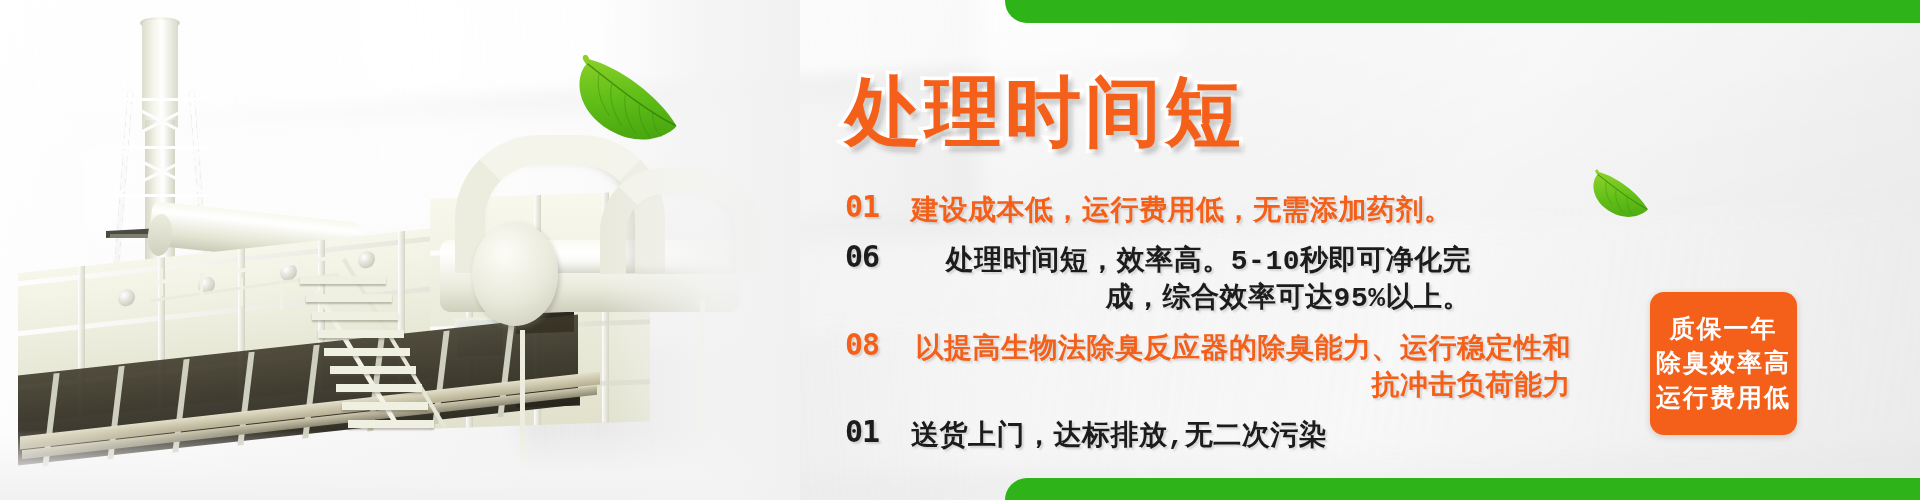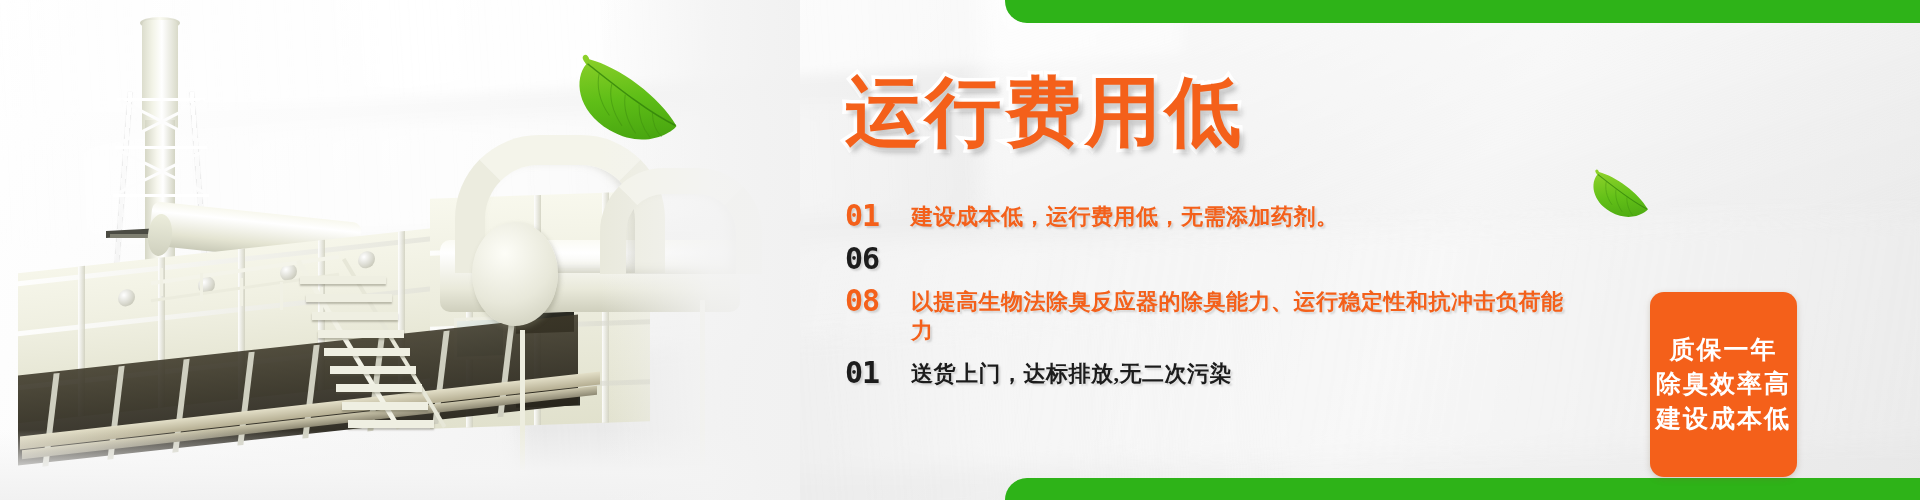--- a/index.html
+++ b/index.html
@@ -128,40 +128,41 @@
 
   
   .title{
     position:absolute;left:845px;top:62px;
     font-size:76px;font-weight:bold;letter-spacing:4px;color:#f4601a;
     font-family:"DejaVu Sans","Liberation Sans",sans-serif;
     -webkit-text-stroke:7px #ffffff;paint-order:stroke fill;
     text-shadow:4px 5px 5px rgba(120,120,120,.42);
     white-space:nowrap;
   }
-  .list{position:absolute;left:845px;top:200px;width:830px;}
+  .list{position:absolute;left:845px;top:191px;width:830px;}
   .row{display:flex;align-items:flex-start;margin-bottom:11px;}
   .num{
     font-size:30px;font-weight:bold;line-height:1.05;
     font-family:"DejaVu Sans Mono","Liberation Mono",monospace;
     letter-spacing:-1px;margin-right:12px;flex:0 0 auto;min-width:54px;
     text-shadow:2px 2px 2px rgba(130,130,130,.3);
   }
   .txt{
-    font-size:22px;font-weight:bold;line-height:1.33;
-    font-family:Liberation Serif, serif;
+    font-size:28px;font-weight:bold;line-height:1.33;
+    font-family:Liberation Mono, monospace;
     letter-spacing:.5px;padding-top:2px;
     text-shadow:2px 2px 2px rgba(130,130,130,.28);
+    text-align:right;
   }
   .c-orange{color:#f4601a;}
   .c-dark{color:#1c1c1c;}
 
   
   .badge{
-    position:absolute;left:1650px;top:292px;width:147px;height:185px;
+    position:absolute;left:1650px;top:292px;width:147px;height:143px;
     background:#f4601a;border-radius:14px;
     display:flex;flex-direction:column;align-items:center;justify-content:center;
     box-shadow:0 2px 6px rgba(120,90,60,.25);
   }
   .badge-line{
     color:#ffffff;font-size:25px;font-weight:bold;letter-spacing:2px;line-height:1.38;
     font-family:"DejaVu Sans","Liberation Sans",sans-serif;white-space:nowrap;
   }
 </style>
 </head>
@@ -315,44 +316,45 @@
       <path d="M9 6 C6 2 3 2 2 5 C1 8 5 10 8 12 C2 30 16 60 56 66 C100 72 118 40 118 36 C90 14 40 2 9 6 Z" fill="url(#lg2)"></path>
       <path d="M9 11 C40 20 85 34 117 36" stroke="#2f7d0a" stroke-width="2" fill="none" opacity=".7"></path>
       <g stroke="#3f8f10" stroke-width="1.4" fill="none" opacity=".5">
         <path d="M28 17 C30 29 38 43 54 53"></path>
         <path d="M50 24 C53 36 61 48 76 58"></path>
         <path d="M74 30 C78 41 86 51 97 57"></path>
       </g>
     </svg>
   </div>
 
-  <div class="title">运行费用低</div>
+  <div class="title">处理时间短</div>
 
   <div class="list">
 
     <div class="row">
       <div class="num c-orange">01</div>
       <div class="txt c-orange">建设成本低，运行费用低，无需添加药剂。</div>
     </div>
 
     <div class="row">
       <div class="num c-dark">06</div>
+      <div class="txt c-dark" style="max-width:560px;">处理时间短，效率高。5-10秒即可净化完成，综合效率可达95%以上。</div>
     </div>
 
     <div class="row">
       <div class="num c-orange">08</div>
       <div class="txt c-orange" style="max-width:660px;">以提高生物法除臭反应器的除臭能力、运行稳定性和抗冲击负荷能力</div>
     </div>
 
     <div class="row">
       <div class="num c-dark">01</div>
       <div class="txt c-dark">送货上门，达标排放,无二次污染</div>
     </div>
 
   </div>
 
   <div class="badge">
     <div class="badge-line">质保一年</div>
     <div class="badge-line">除臭效率高</div>
-    <div class="badge-line">建设成本低</div>
+    <div class="badge-line">运行费用低</div>
   </div>
 
 </div>
 
 </body></html>

